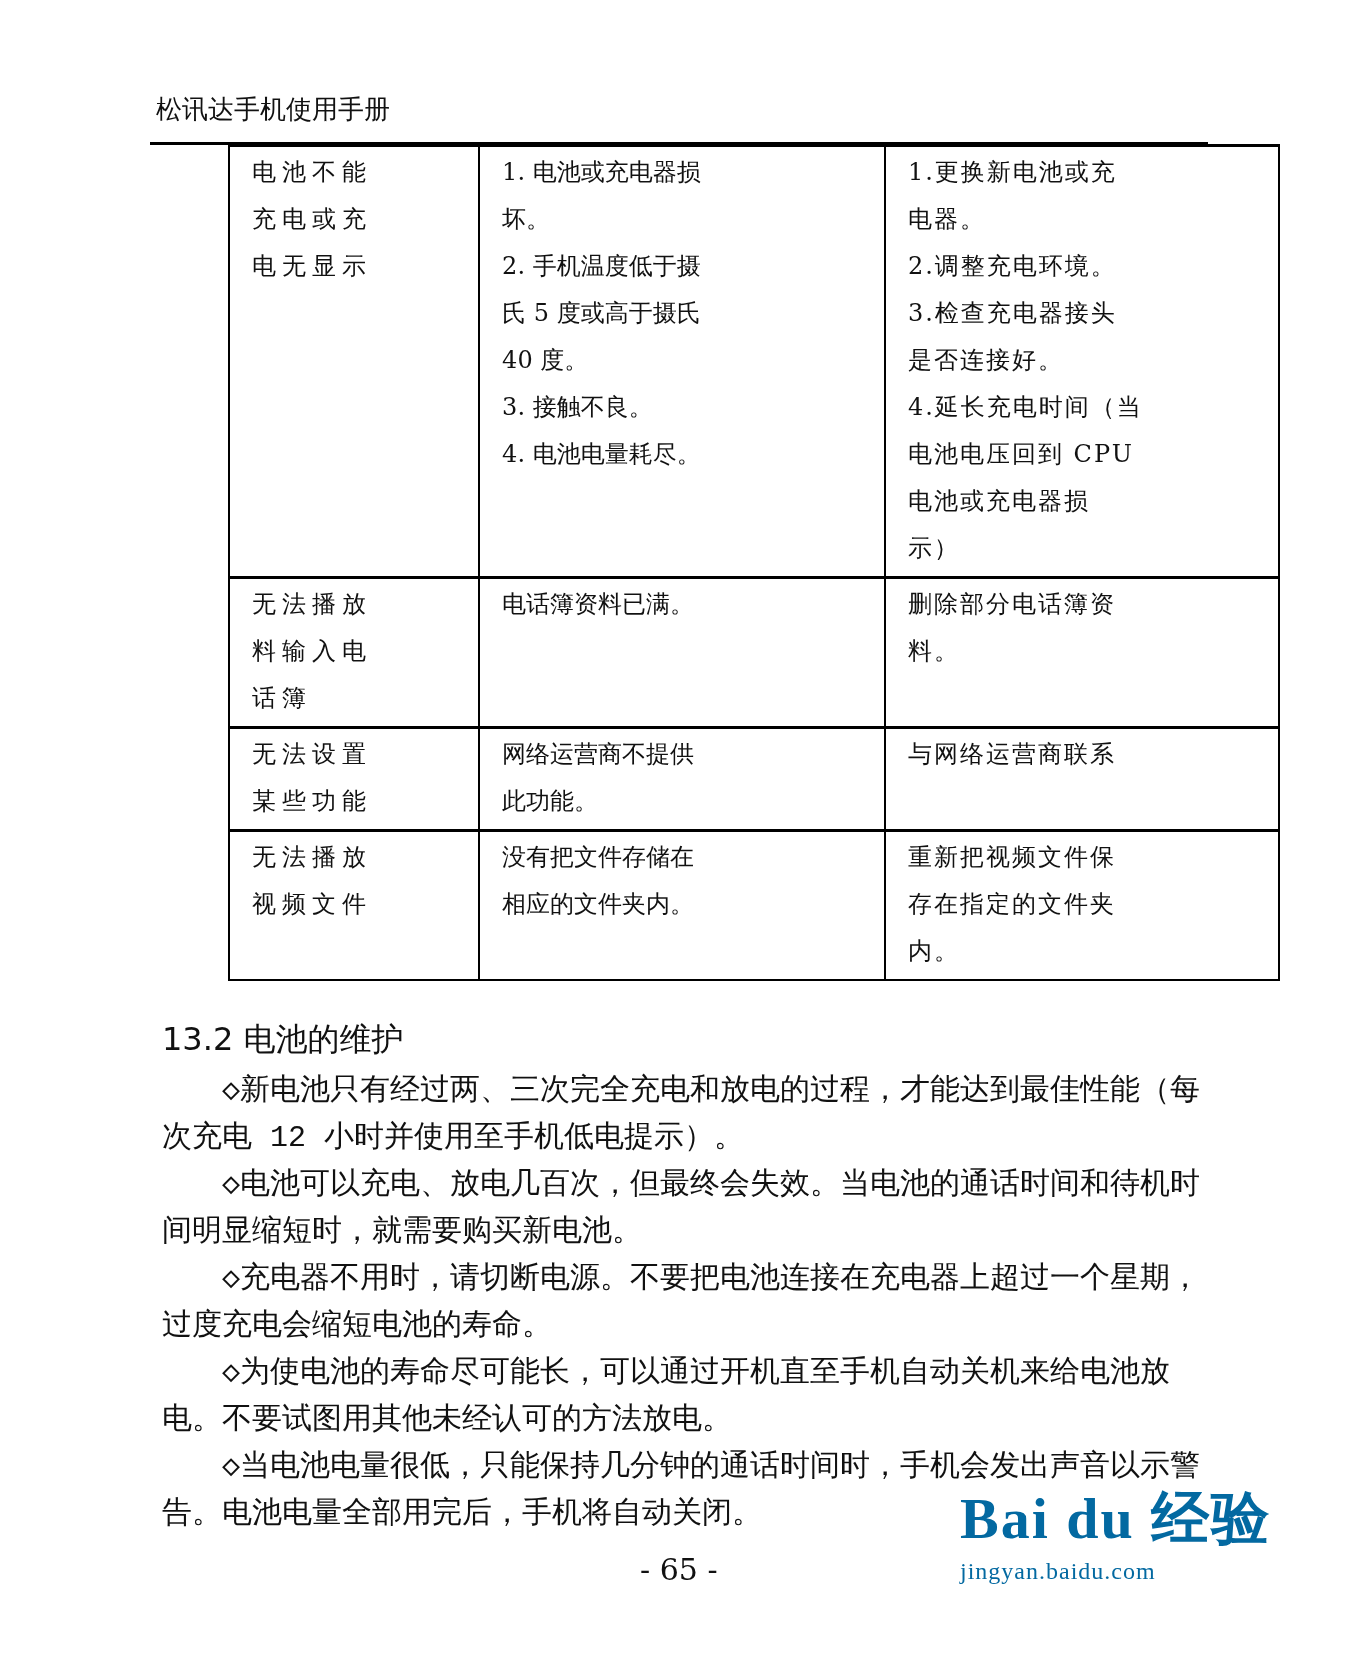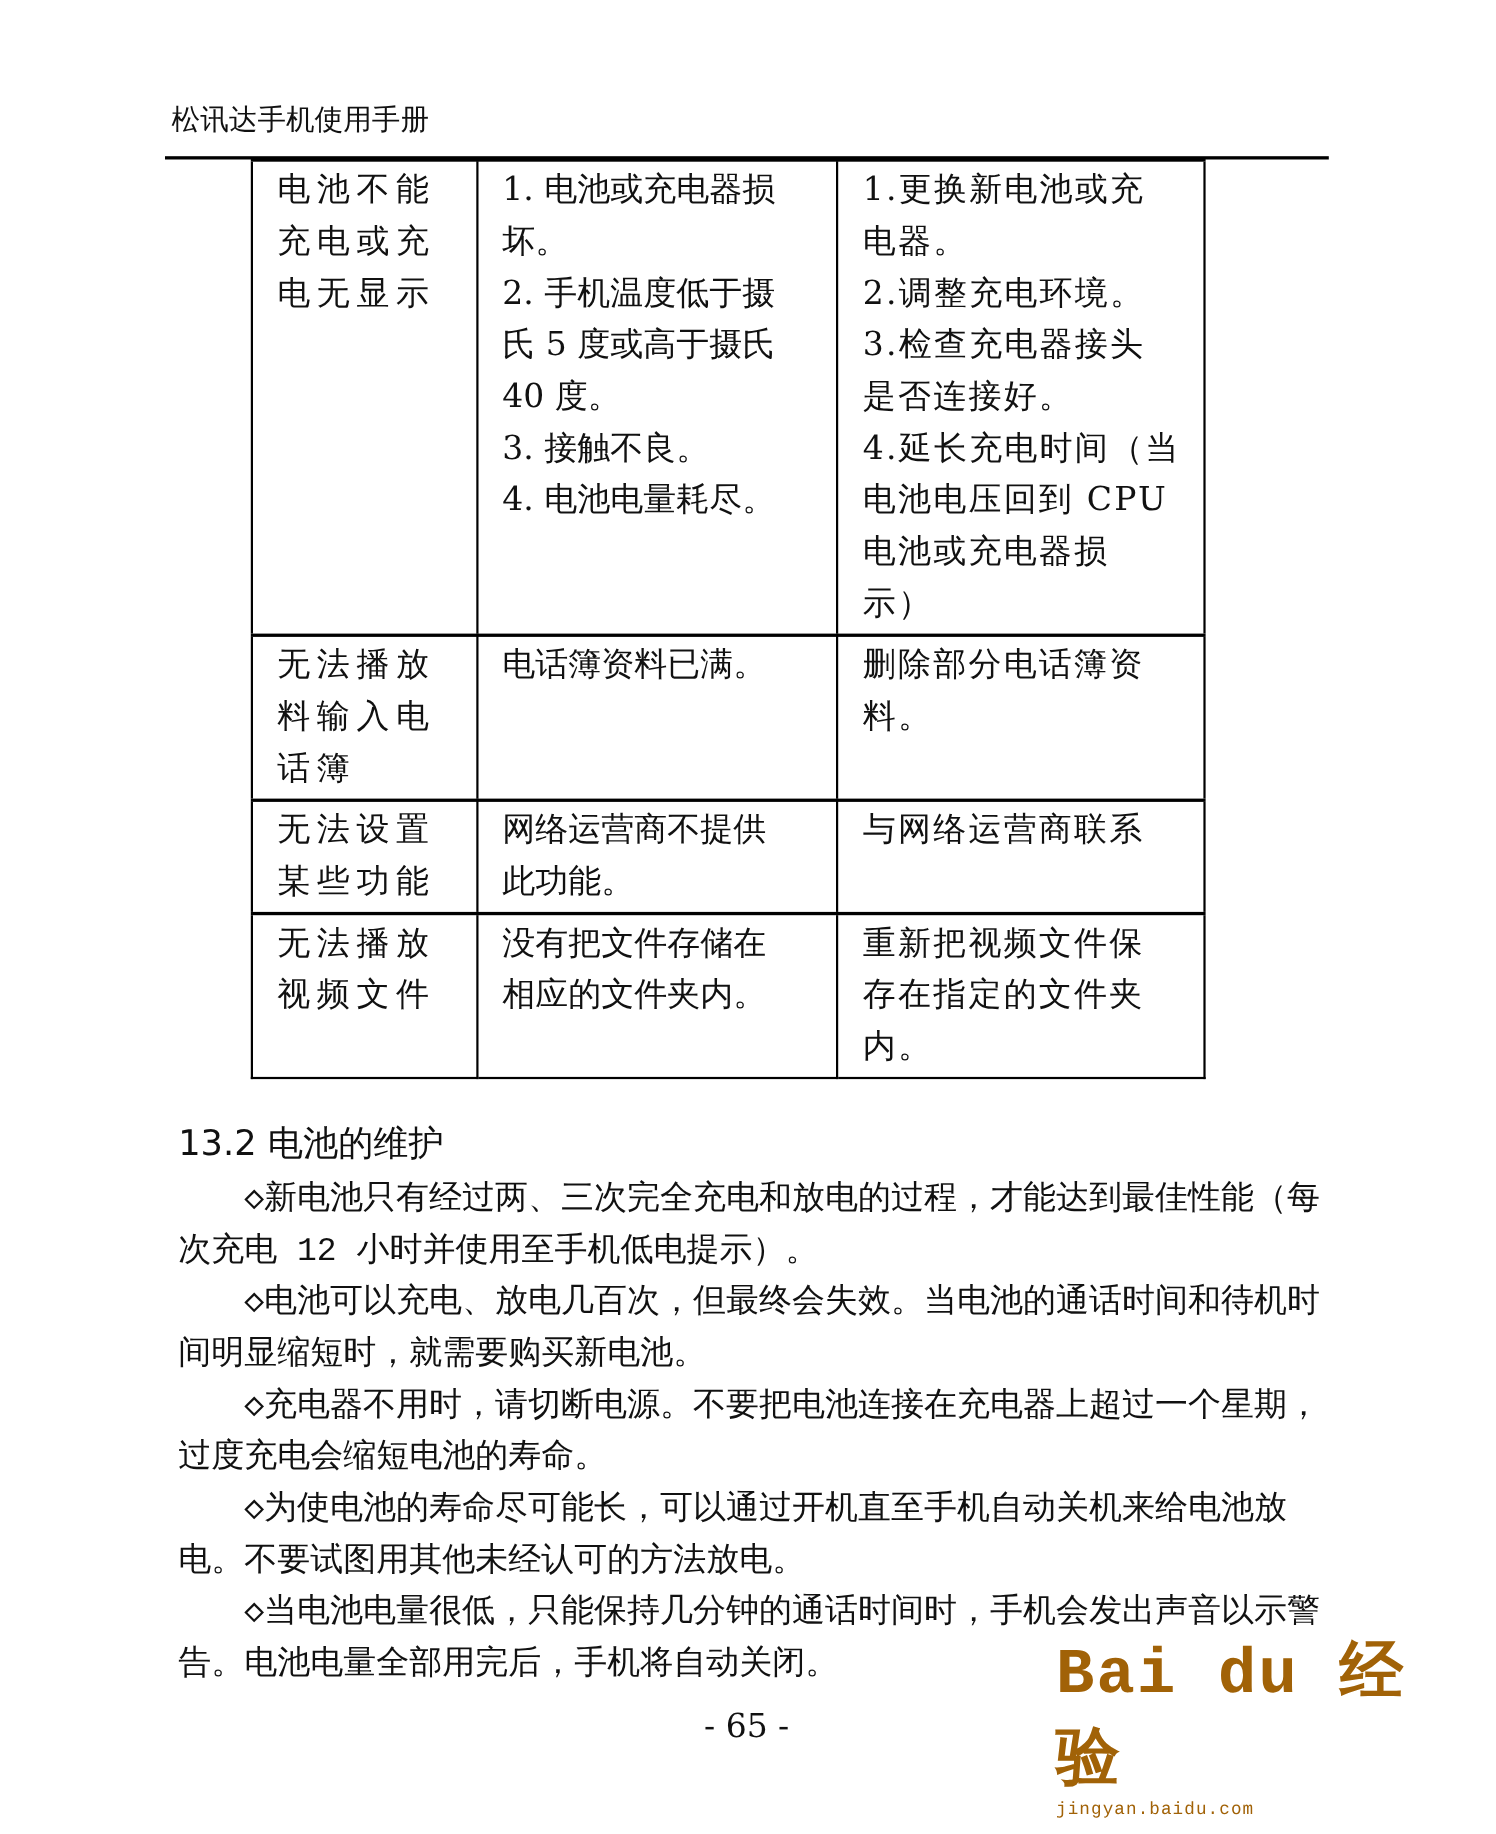--- a/index.html
+++ b/index.html
@@ -1,38 +1,38 @@
 <!DOCTYPE html>
 <html><head>
 <meta charset="utf-8">
 <style>
   html, body { margin: 0; padding: 0; background: #fff; }
   body { width: 1360px; height: 1667px; position: relative; overflow: hidden;
          font-family: "DejaVu Serif", "Liberation Serif", serif; color: #111; }
   .header-title { position: absolute; left: 156px; top: 96px; font-size: 26px; line-height: 1; }
   .header-rule { position: absolute; left: 150px; top: 142px; width: 1058px; height: 3px; background: #000; }
 
-  table.trouble { position: absolute; left: 228px; top: 144px; width: 868px;
-                  border-collapse: collapse; font-size: 30px; line-height: 47px; }
+  table.trouble { position: absolute; left: 228px; top: 144px; width: 1052px;
+                  border-collapse: collapse; font-size: 24px; line-height: 47px; }
   table.trouble td { border: 2px solid #000; vertical-align: top; padding: 2px 20px 4px 22px; }
   table.trouble tr { border-top: 3px solid #000; }
   td.c1 { width: 168px; letter-spacing: 6px; }
   td.c2 { width: 300px; }
   td.c3 { width: 290px; letter-spacing: 2px; }
   .line { display: block; white-space: nowrap; }
 
   .section-title { position: absolute; left: 162px; top: 1018px; font-family: "DejaVu Sans", "Liberation Sans", sans-serif;
                    font-size: 32px; }
   .body-text { position: absolute; left: 162px; top: 1068px; width: 1040px; font-size: 30px; line-height: 47px; }
   .body-text p { margin: 0; text-indent: 2em; font-family: Liberation Mono, monospace; }
   .page-number { position: absolute; left: 640px; top: 1552px; font-size: 30px; }
-  .watermark { position: absolute; left: 960px; top: 1480px; width: 330px; height: 130px; color: #a16207;
-               font-family: Liberation Mono, monospace; }
+  .watermark { position: absolute; left: 960px; top: 1480px; width: 330px; height: 130px; color: #0369a1;
+               font-family: Liberation Serif, serif; }
   .watermark .logo { font-size: 58px; font-weight: bold; letter-spacing: 2px; }
-  .watermark .url { font-size: 16px; letter-spacing: 1px; }
+  .watermark .url { font-size: 24px; letter-spacing: 1px; }
 </style>
 </head>
 <body>
 
 <div class="header-title">松讯达手机使用手册</div>
 <div class="header-rule"></div>
 
 <table class="trouble">
   <tbody id="tbody">
       <tr>

